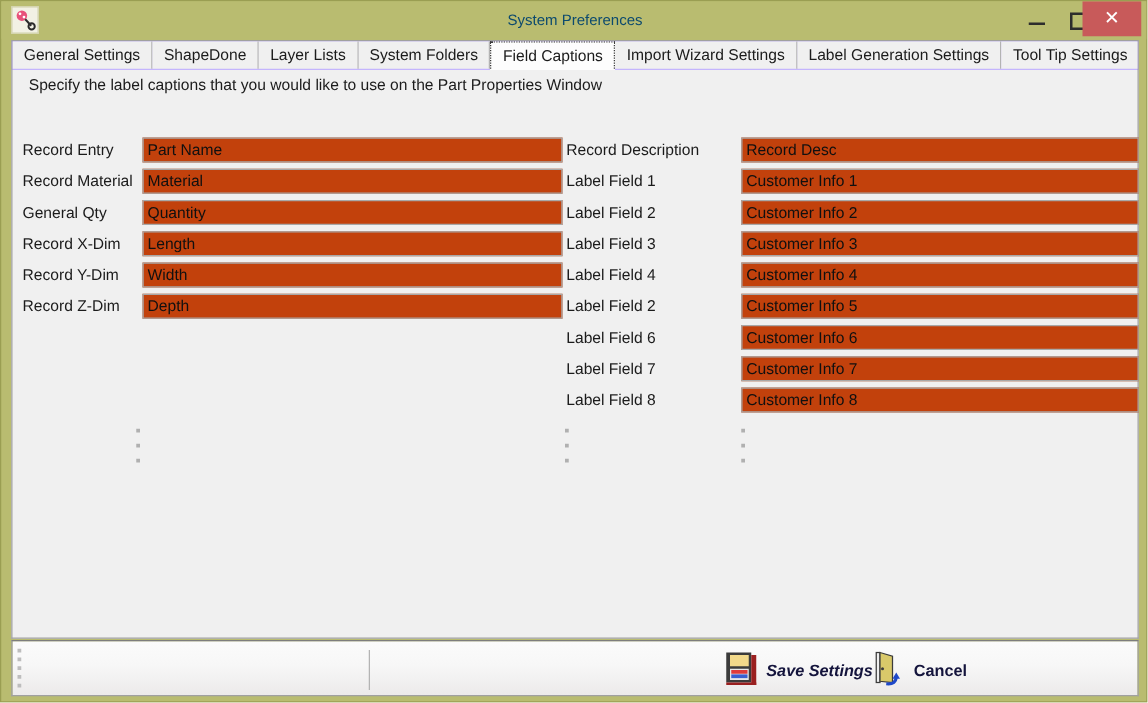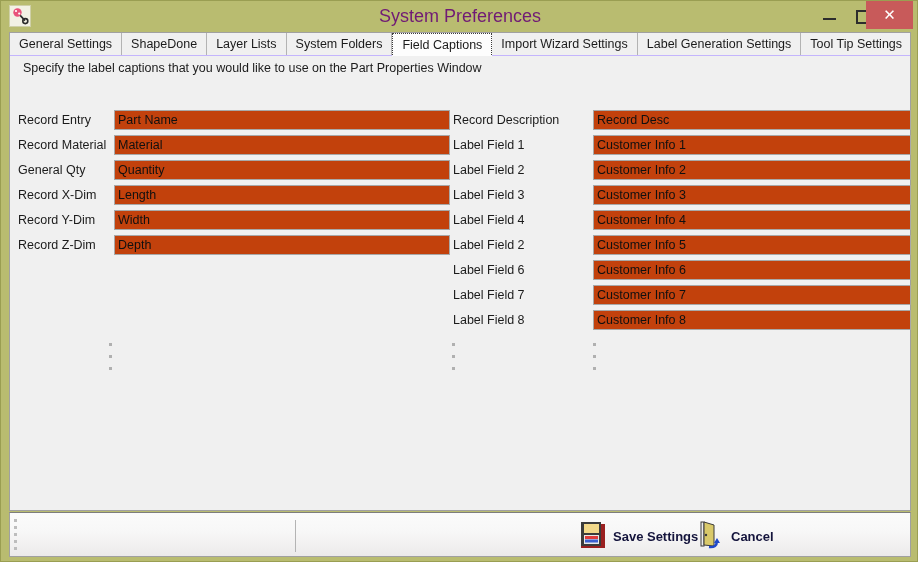--- a/index.html
+++ b/index.html
@@ -40,22 +40,22 @@
     box-sizing: border-box;
   }
   .app-icon svg { display:block; }
   .title-text {
     position: absolute;
     left: 0; top: 0;
     width: 918px;
     height: 14px;
     line-height: 30px;
     text-align: center;
-    font-size: 18px;
-    color: #701a75;
+    font-size: 12px;
+    color: #0c4a6e;
     font-family: "Liberation Sans", sans-serif;
   }
   .win-btn {
     position: absolute;
     top: 0;
     height: 28px;
     width: 32px;
     background: transparent;
     border: none;
     cursor: default;
@@ -239,21 +239,21 @@
     border: none;
     padding: 0;
   }
   .status-btn .label {
     font-size: 13px;
     font-weight: bold;
     color: #14143c;
     font-family: "Liberation Sans", sans-serif;
     white-space: nowrap;
   }
-  .btn-save   { left: 570px; }
+  .btn-save   { left: 570px; font-style: italic; }
   .btn-cancel { left: 688px; }
 </style>
 </head>
 <body>
 
 <div class="window">
 
   <div class="titlebar">
     <div class="app-icon">
       <svg width="20" height="20" viewBox="0 0 20 20">

